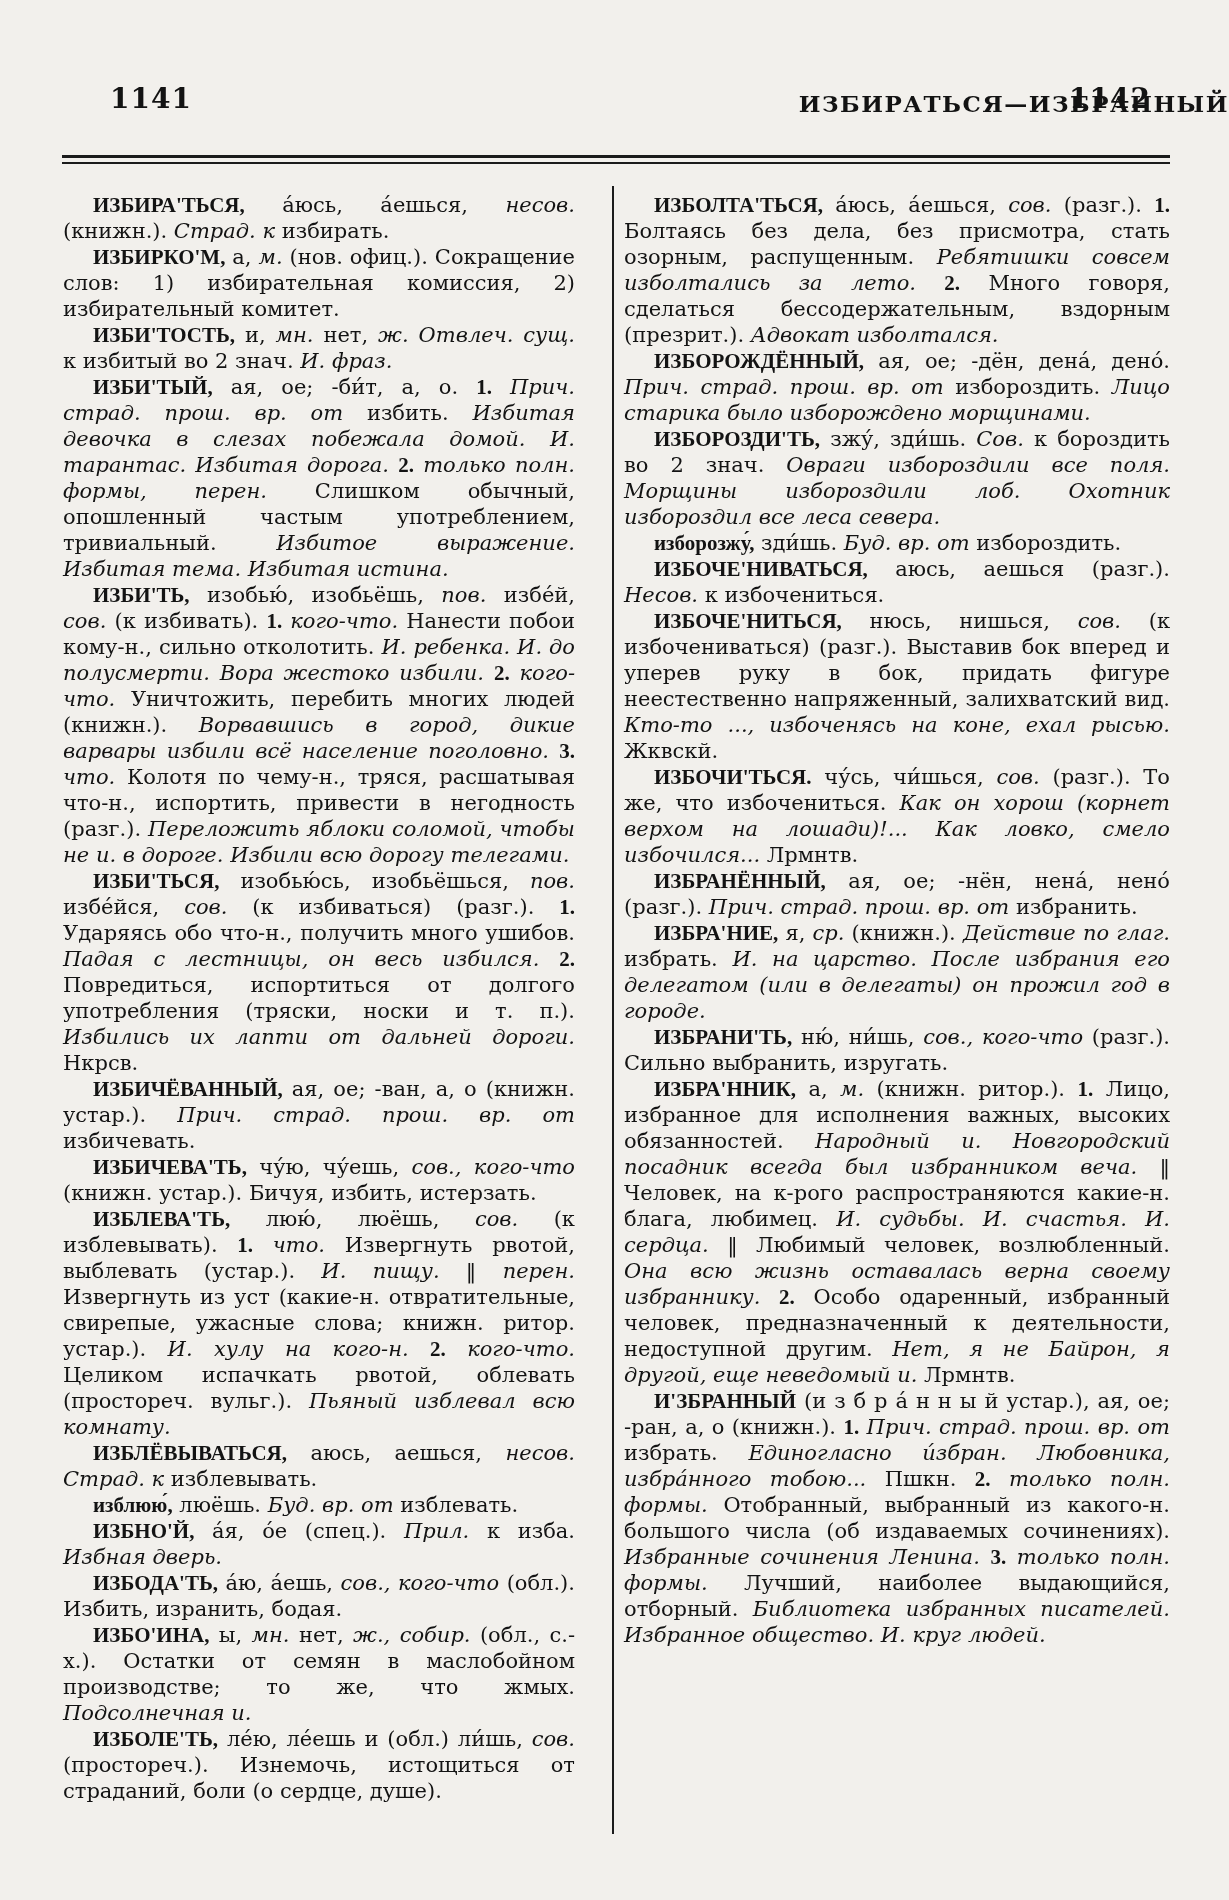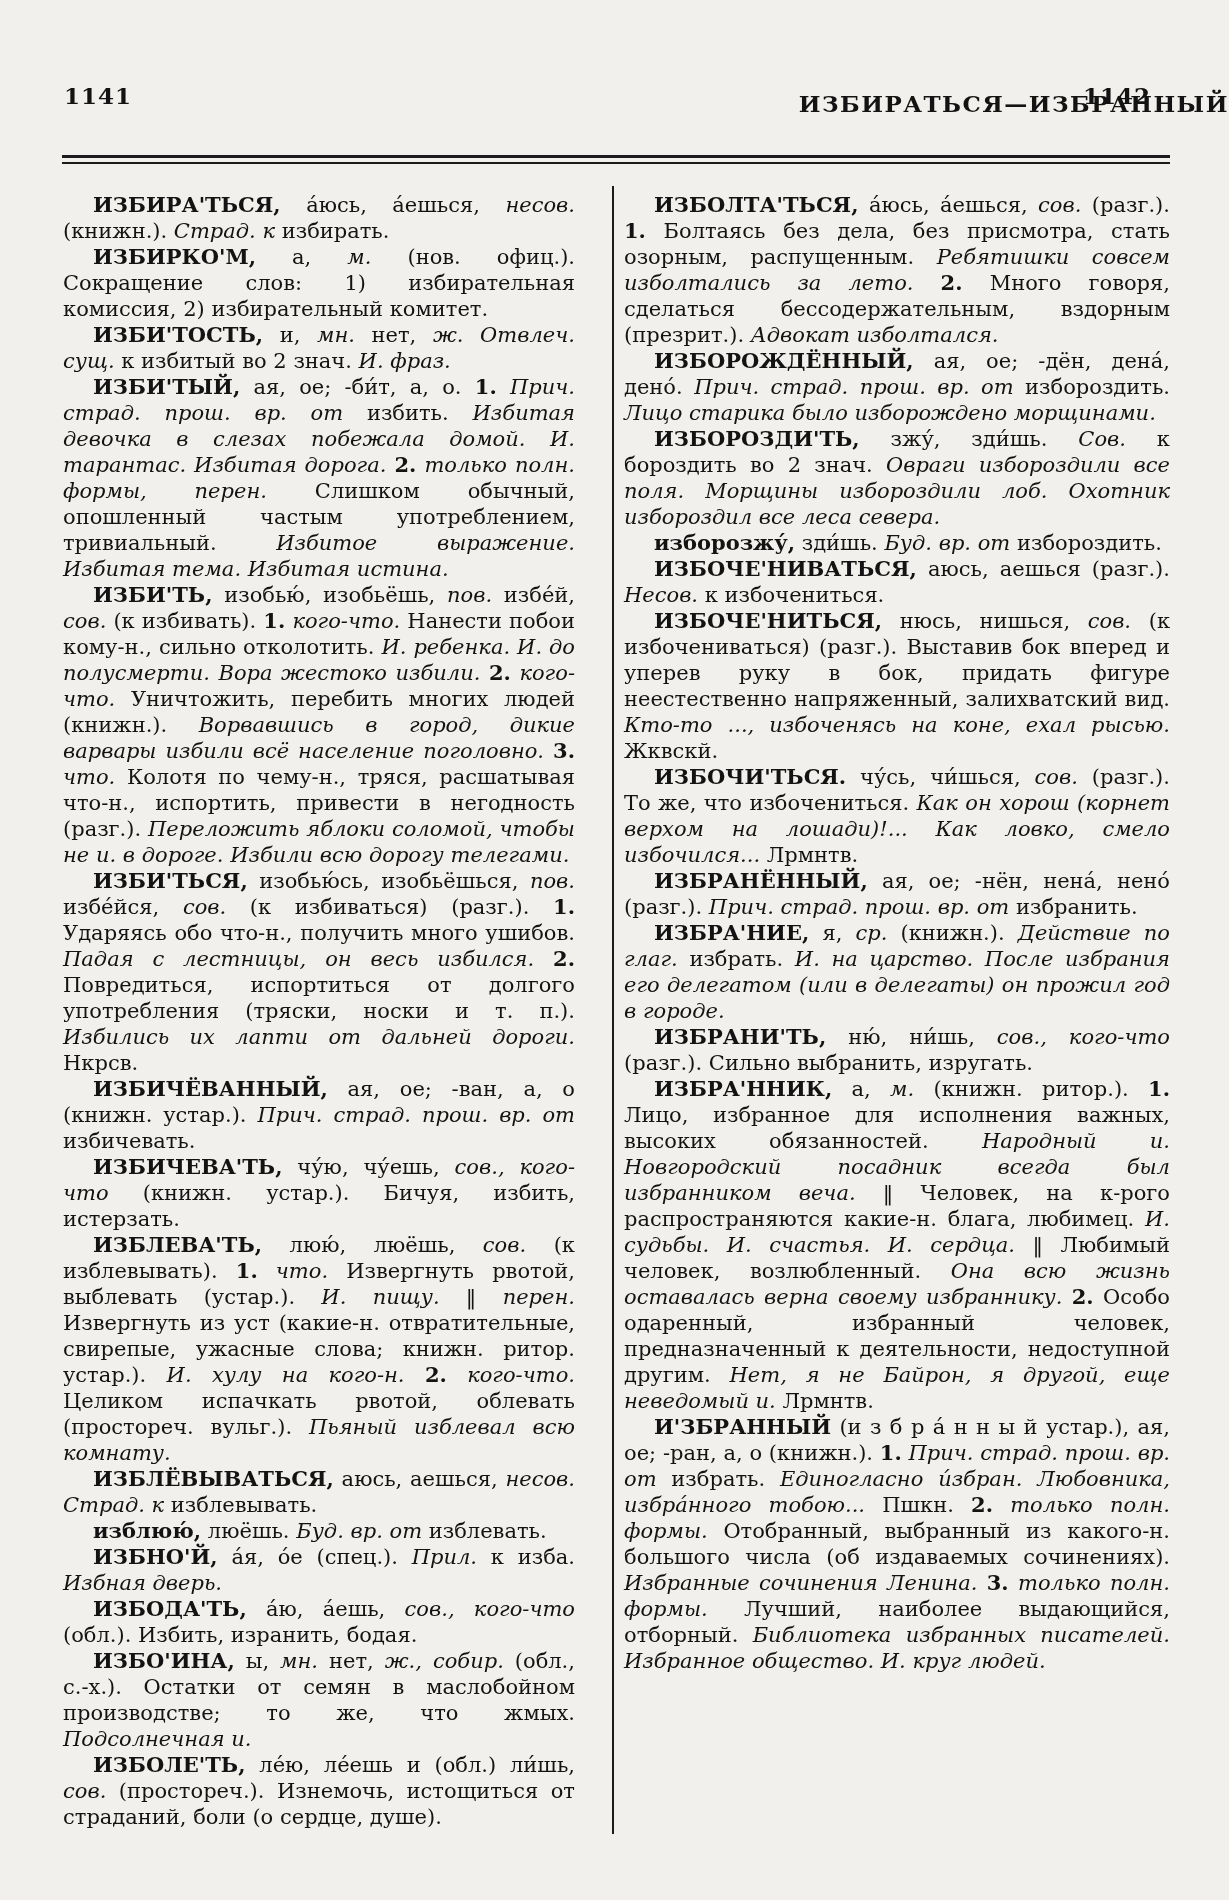--- a/index.html
+++ b/index.html
@@ -12,23 +12,24 @@
     position:relative;
     width:1229px;
     height:1900px;
     background:#f2f0ec;
     color:#131313;
     overflow:hidden;
   }
   .pgnum{
     position:absolute;
     top:82px;
-    font-size:23px;
+    font-size:28px;
     font-weight:700;
     letter-spacing:1px;
+    margin-left:46px;
   }
   .pgnum.left{ left:64px; }
   .pgnum.right{ right:78px; }
   .running-title{
     position:absolute;
     top:90px;
     left:0;
     width:100%;
     text-align:right;
     font-size:23px;
@@ -57,21 +58,21 @@
     text-align:justify;
     font-size:21px;
     line-height:26px;
   }
   .col-left{ left:63px; width:512px; }
   .col-right{ left:624px; width:546px; }
   .entry{
     margin:0;
     text-indent:30px;
   }
-  .s-b{ font-weight:700; }
+  .s-b{ font-weight:700;font-family:Liberation Serif, serif; }
   .s-i{ font-style:italic; }
   .s-r{ font-style:normal; }
   .s-sp{ font-style:normal; }
 </style>
 </head>
 <body>
 
 <div class="page">
   <header>
     <span class="pgnum left">1141</span>

